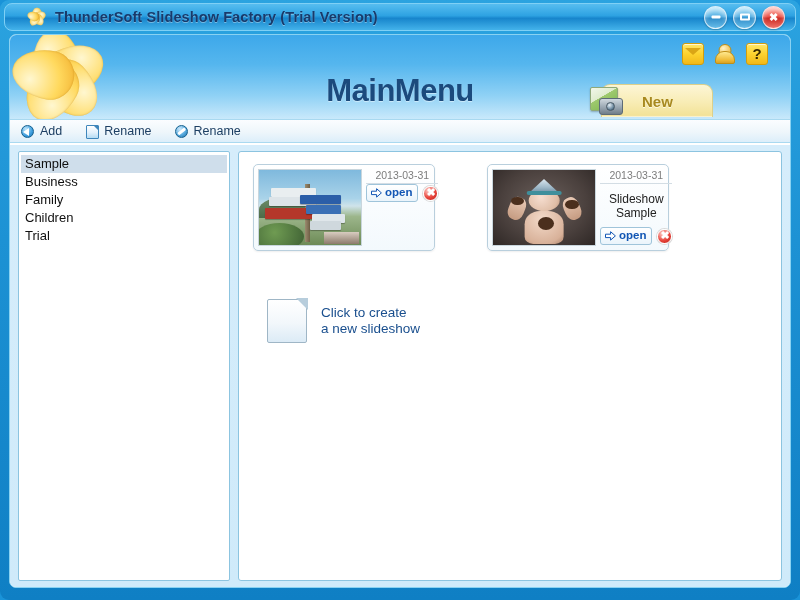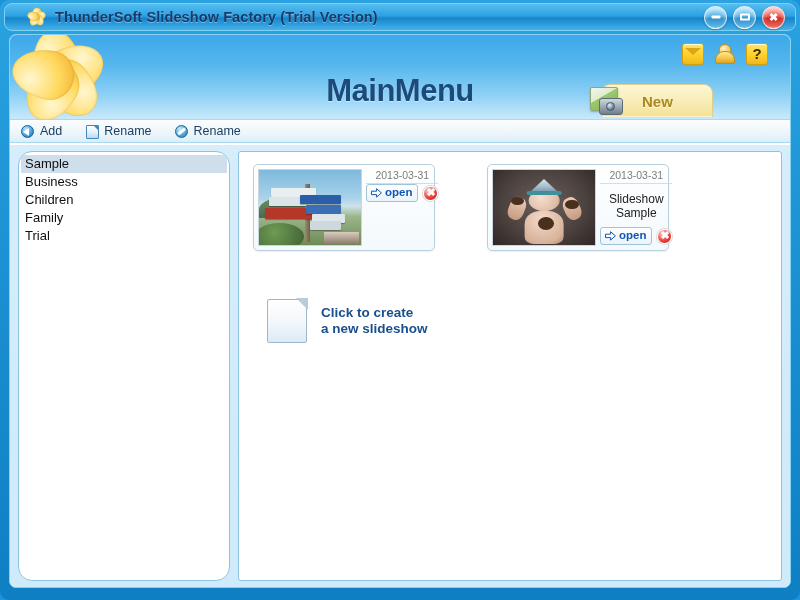--- a/index.html
+++ b/index.html
@@ -346,21 +346,21 @@
     display: flex;
     gap: 8px;
   }
 
   
   #sidebar {
     width: 212px;
     flex: 0 0 auto;
     background: #ffffff;
     border: 1px solid #8cc4e0;
-    border-radius: 14px;
+    border-radius: 2px;
     padding: 3px 2px;
     box-sizing: border-box;
     overflow: hidden;
   }
   .side-item {
     height: 18px;
     line-height: 18px;
     padding: 0 4px;
     font-size: 13px;
     color: #101010;
@@ -603,21 +603,21 @@
     border-left: 12px solid transparent;
     border-top: 12px solid #b7cddc;
   }
   #create-icon .fl {
     position: absolute;
     left: 3px; bottom: 3px;
     width: 28px; height: 28px;
   }
   #create-text {
     font-size: 13.5px;
-    font-weight: bold;
+    font-weight: normal;
     color: #1a4f8e;
     line-height: 16px;
   }
 </style>
 </head>
 <body>
 
 <div id="window">
 
   <div id="titlebar">
@@ -706,22 +706,22 @@
           </span>
         <span class="lbl">Rename</span>
       </div>
     </div>
 
     <div id="body-area">
 
       <div id="sidebar">
         <div class="side-item selected">Sample</div>
         <div class="side-item">Business</div>
+        <div class="side-item">Family</div>
         <div class="side-item">Children</div>
-        <div class="side-item">Family</div>
         <div class="side-item">Trial</div>
       </div>
 
       <div id="main-panel">
 
         <div id="card-row">
 
           <div class="card">
             <div class="card-thumb">
               <div class="thumb-signs">

